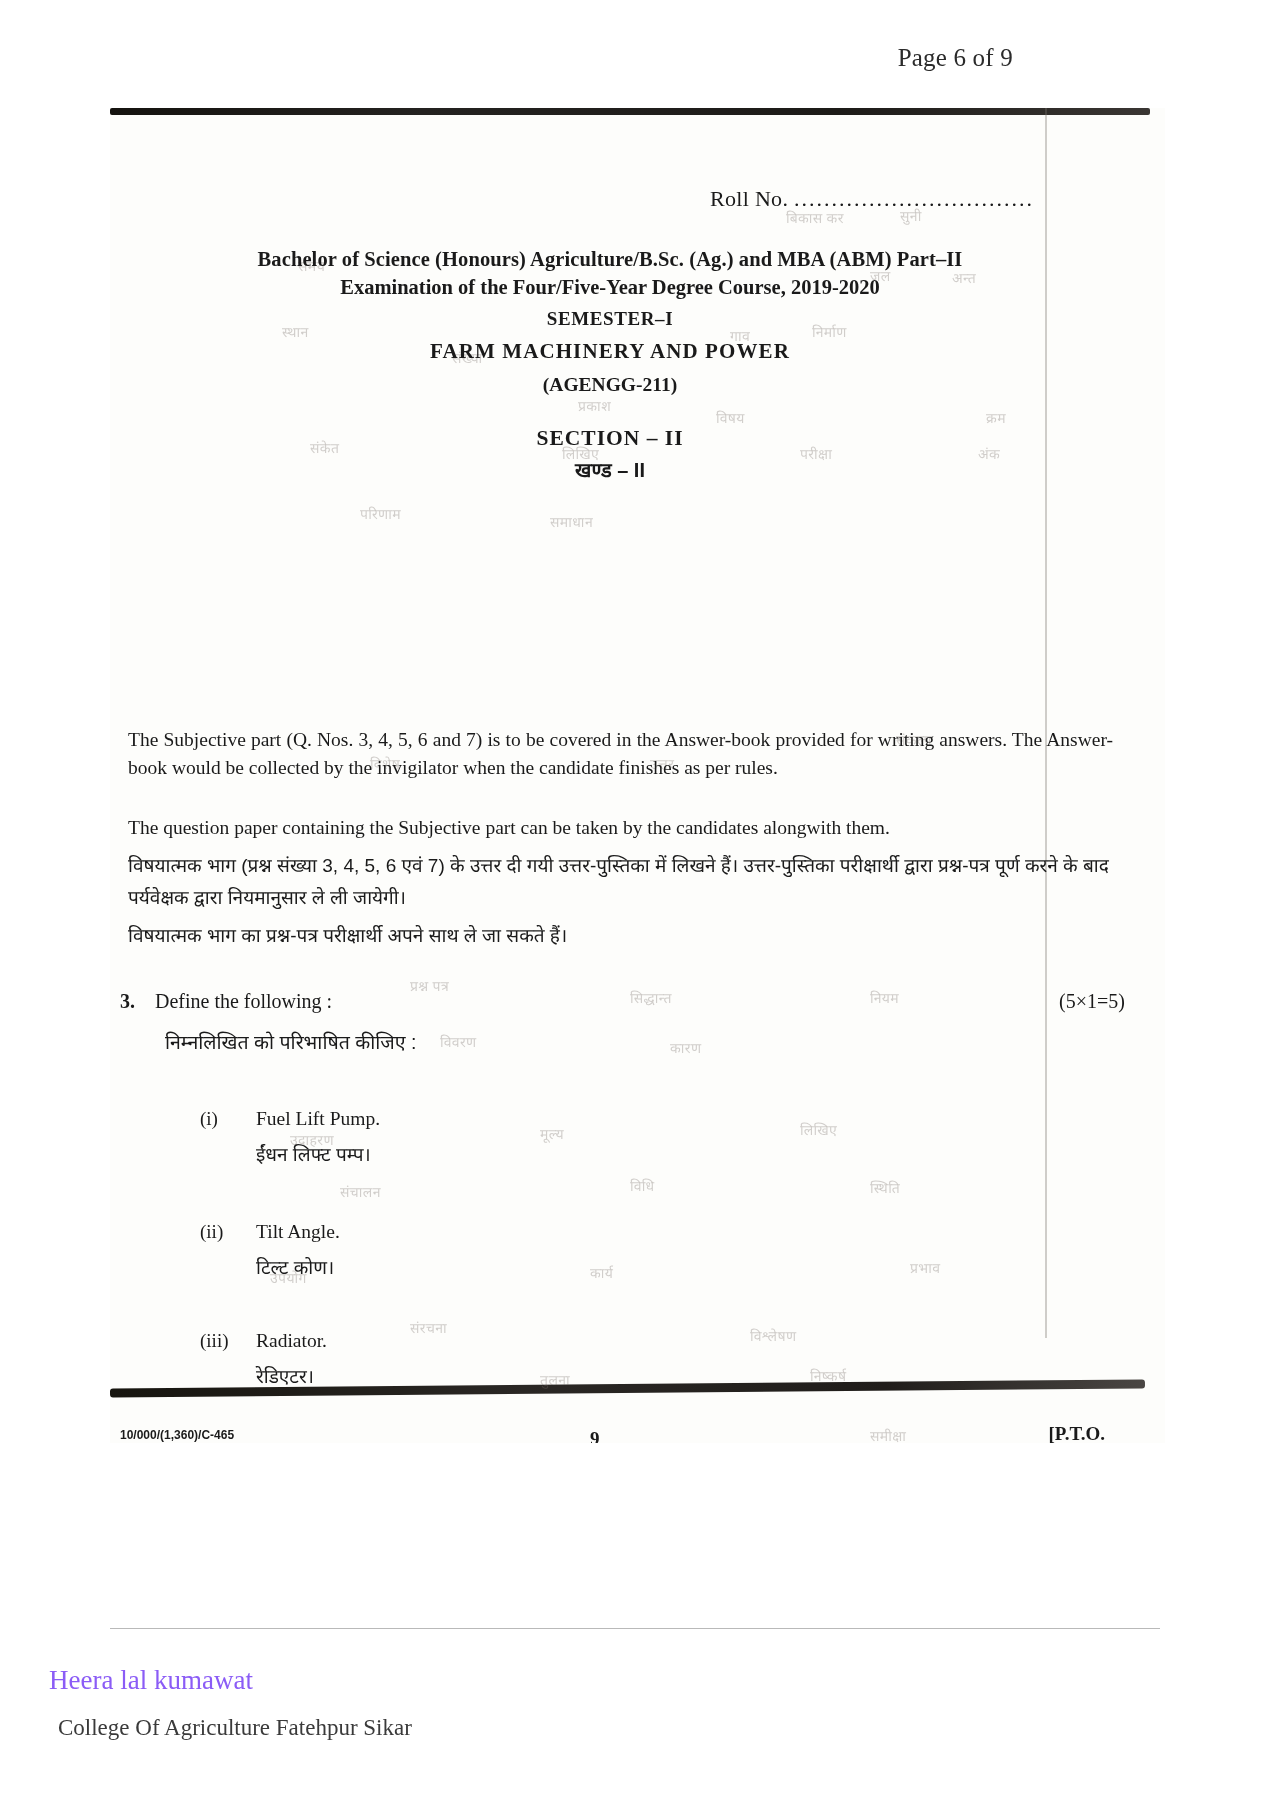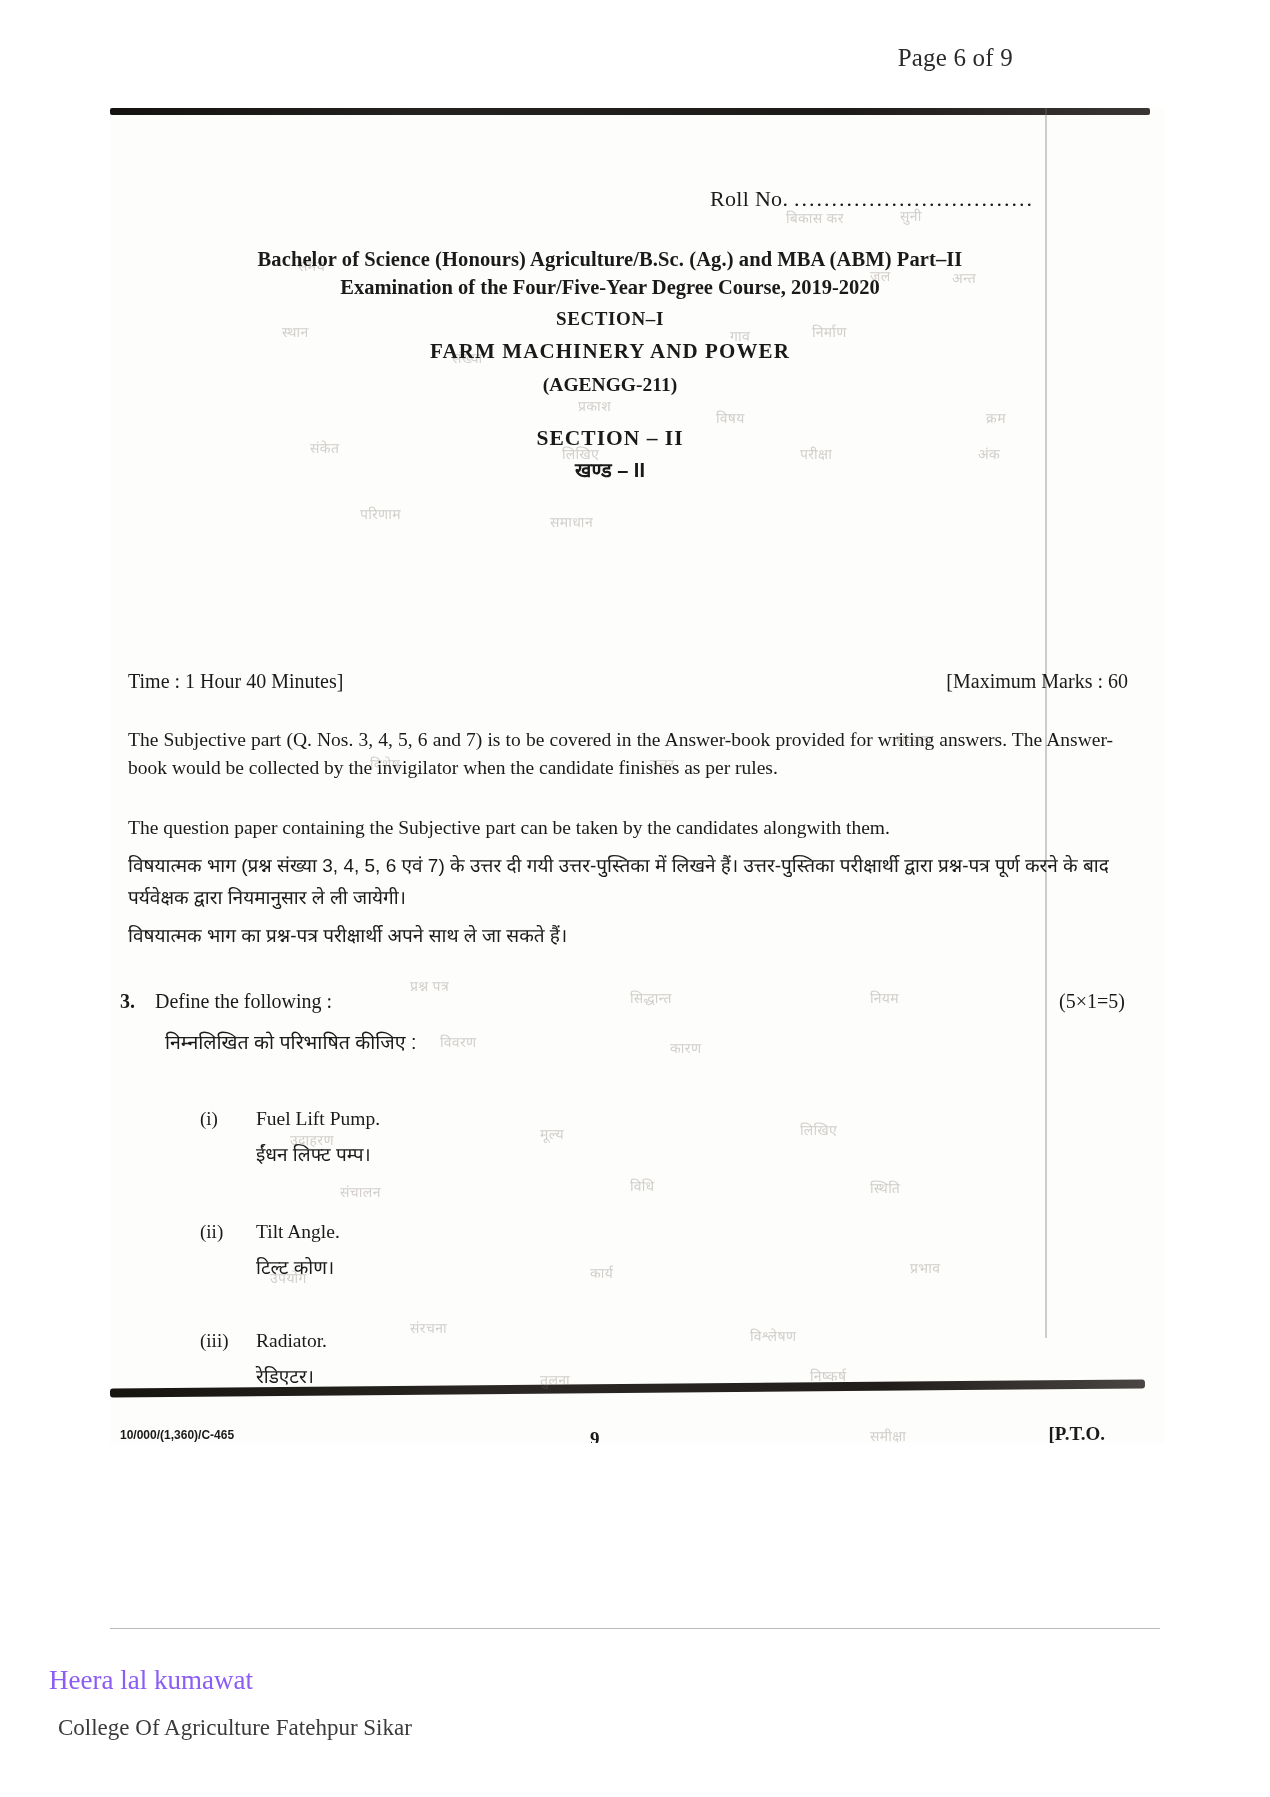--- a/index.html
+++ b/index.html
@@ -341,31 +341,27 @@
     <div class="paper-content">
 
       <div class="rollno">
         <span>Roll No.</span>
         <span class="dots">................................</span>
       </div>
 
       <div class="center-block">
         <div class="t-line1">Bachelor of Science (Honours) Agriculture/B.Sc. (Ag.) and MBA (ABM) Part–II</div>
         <div class="t-line2">Examination of the Four/Five-Year Degree Course, 2019-2020</div>
-        <div class="t-sem">SECTION–I</div>
+        <div class="t-sem">SEMESTER–I</div>
         <div class="t-subject">FARM  MACHINERY  AND  POWER</div>
         <div class="t-code">(AGENGG-211)</div>
         <div class="t-section">SECTION – II</div>
         <div class="t-section-hi">खण्ड – II</div>
       </div>
 
-      <div class="timerow">
-        <span class="left">Time : 1 Hour 40 Minutes]</span>
-        <span class="right">[Maximum Marks : 60</span>
-      </div>
 
       <div class="para para-en1">The Subjective part (Q. Nos. 3, 4, 5, 6 and 7) is to be covered in the Answer-book provided for writing answers. The Answer-book would be collected by the invigilator when the candidate finishes as per rules.</div>
       <div class="para para-en2">The question paper containing the Subjective part can be taken by the candidates alongwith them.</div>
       <div class="para-hi para-hi1">विषयात्मक भाग (प्रश्न संख्या 3, 4, 5, 6 एवं 7) के उत्तर दी गयी उत्तर-पुस्तिका में लिखने हैं। उत्तर-पुस्तिका परीक्षार्थी द्वारा प्रश्न-पत्र पूर्ण करने के बाद पर्यवेक्षक द्वारा नियमानुसार ले ली जायेगी।</div>
       <div class="para-hi para-hi2">विषयात्मक भाग का प्रश्न-पत्र परीक्षार्थी अपने साथ ले जा सकते हैं।</div>
 
       <div class="q-num">3.</div>
       <div class="q-text">Define the following :</div>
       <div class="q-marks">(5×1=5)</div>
       <div class="q-text-hi">निम्नलिखित को परिभाषित कीजिए :</div>

